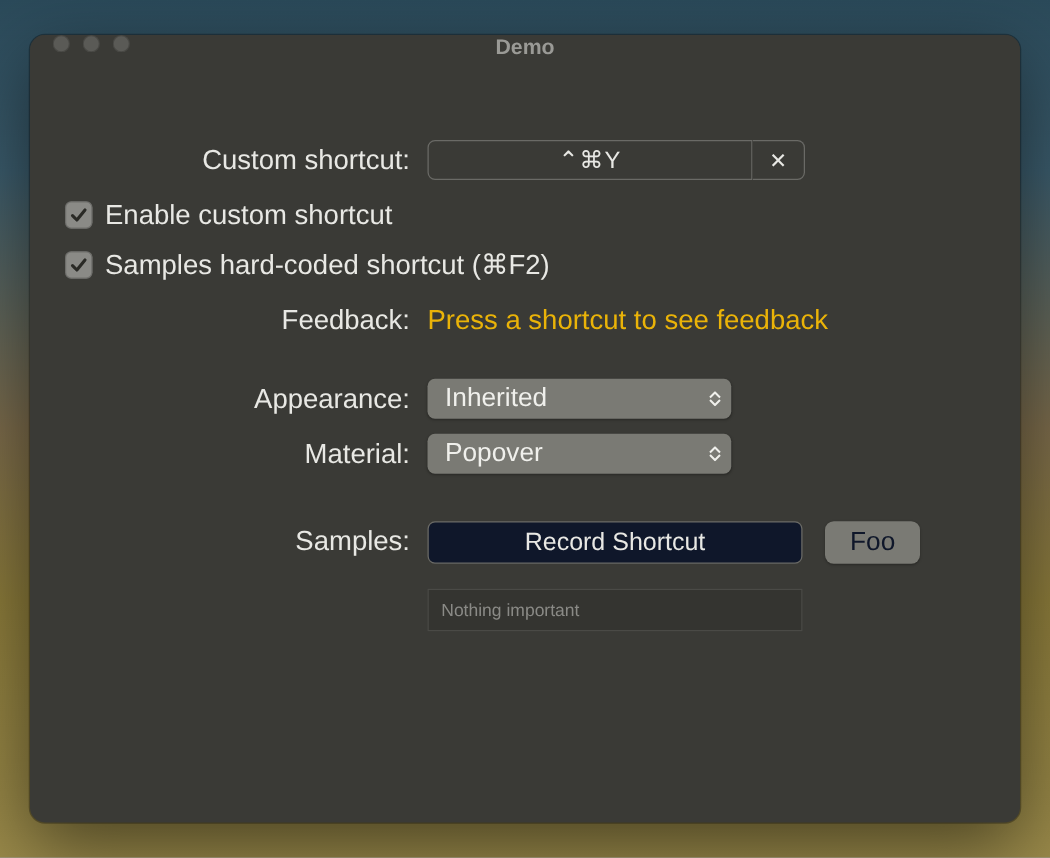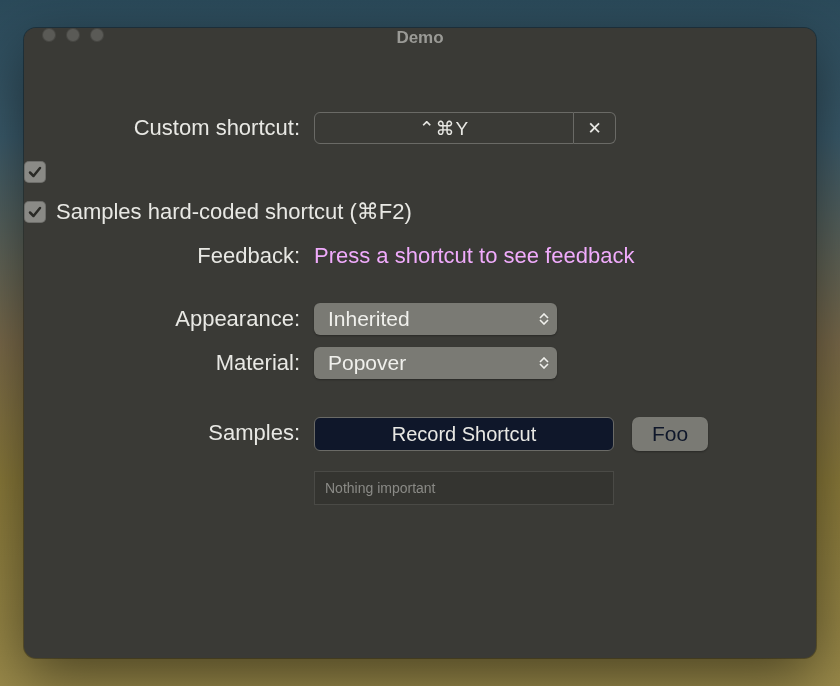--- a/index.html
+++ b/index.html
@@ -50,20 +50,21 @@
       font-size: 17px;
       font-weight: 600;
     }
     .content {
       padding: 40px 40px 40px 0;
     }
     .form-row {
       display: flex;
       align-items: flex-start;
       margin-bottom: 12px;
+      padding-left: 28px;
     }
     .form-row.gap-top { margin-top: 31px; }
     .form-row.gap-top-sm { margin-top: 38px; }
     .label-col {
       width: 290px;
       text-align: right;
       padding-right: 14px;
       color: #e8e8e4;
       font-size: 22px;
       line-height: 32px;
@@ -121,21 +122,21 @@
       justify-content: center;
       cursor: pointer;
       box-shadow: inset 0 0 0 1px rgba(0,0,0,0.2);
     }
     .checkbox svg { width: 16px; height: 16px; }
     .checkbox-label {
       color: #e8e8e4;
       font-size: 22px;
     }
     .feedback-text {
-      color: #f0abfc;
+      color: #eab308;
       font-size: 22px;
       line-height: 32px;
     }
     .popup {
       height: 32px;
       width: 243px;
       background: #7a7a74;
       border-radius: 6px;
       display: flex;
       align-items: center;
@@ -225,20 +226,21 @@
     </div>
 
     <div class="form-row">
       <div class="field-col">
         <div class="checkbox-row">
           <div class="checkbox">
             <svg viewBox="0 0 16 16">
                 <path d="M3 8.5 L6.5 12 L13 4" stroke="#2a2a26" stroke-width="2.5" fill="none" stroke-linecap="round" stroke-linejoin="round"></path>
               </svg>
           </div>
+          <span class="checkbox-label">Enable custom shortcut</span>
         </div>
         <div class="checkbox-row">
           <div class="checkbox">
             <svg viewBox="0 0 16 16">
                 <path d="M3 8.5 L6.5 12 L13 4" stroke="#2a2a26" stroke-width="2.5" fill="none" stroke-linecap="round" stroke-linejoin="round"></path>
               </svg>
           </div>
           <span class="checkbox-label">Samples hard-coded shortcut (⌘F2)</span>
         </div>
       </div>

